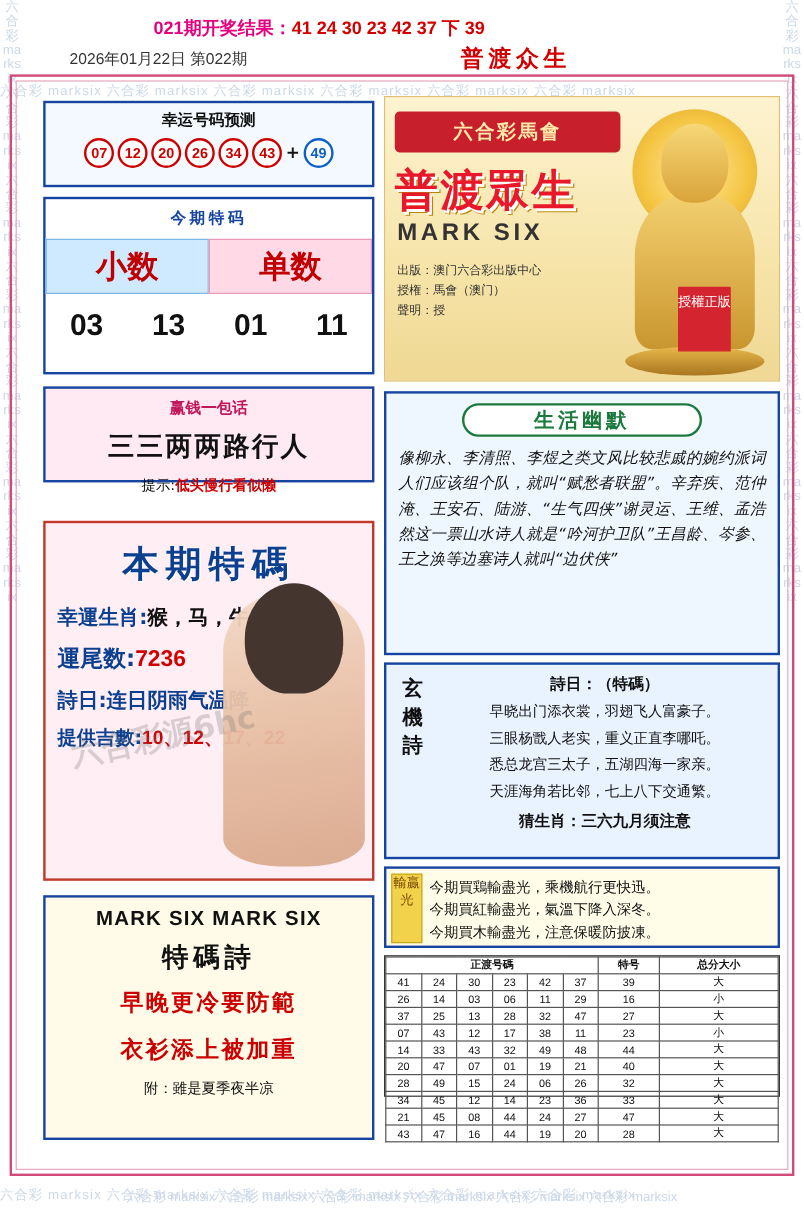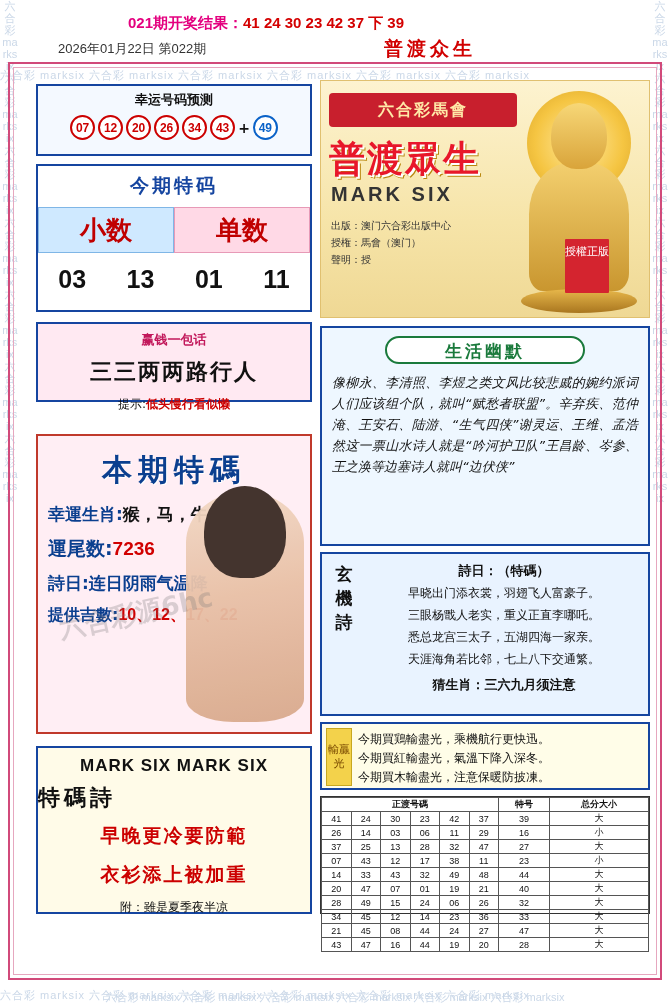--- a/index.html
+++ b/index.html
@@ -77,21 +77,21 @@
   }
   .plus{ font-size:14px; font-weight:bold; color:#111; }
   .ball.sp{ border-color:#0a62c8; color:#0a62c8; }
 
   
   .tema{
     position:absolute; left:36px; top:164px; width:276px; height:148px;
     border:2px solid #1545a0; background:#fff;
   }
   .tema .hd{
-    text-align:center; font-size:19px; font-weight:bold; color:#1545a0;
+    text-align:center; font-size:13px; font-weight:bold; color:#1545a0;
     letter-spacing:3px; margin-top:7px;
   }
   .tema .two{
     display:flex; margin-top:8px; height:46px;
   }
   .tema .two > div{
     flex:1; display:flex; align-items:center; justify-content:center;
     font-size:26px; font-weight:bold;
   }
   .tema .c1{ background:#cfe9ff; color:#c00000; border:1px solid #7fb6e6;}
@@ -141,29 +141,29 @@
     background:#3a2b24; border-radius:50% 50% 44% 44%;
   }
   .wm-diag{
     position:absolute; left:20px; top:160px;
     font-size:26px; color:rgba(120,120,120,0.28); font-weight:bold;
     transform:rotate(-12deg);
   }
 
   
   .poembox{
-    position:absolute; left:36px; top:746px; width:276px; height:168px;
+    position:absolute; left:36px; top:746px; width:276px; height:204px;
     border:2px solid #1545a0; background:#fffbe8;
   }
   .poembox .m6{
     text-align:center; font-size:17px; font-weight:bold; color:#111;
     margin-top:8px; font-family:"Liberation Sans", sans-serif; letter-spacing:1px;
   }
   .poembox .h{
-    font-size:22px; font-weight:bold; color:#111; margin-top:7px; letter-spacing:4px;
+    text-align:center; font-size:22px; font-weight:bold; color:#111; margin-top:7px; letter-spacing:4px;
   }
   .poembox .p1{ text-align:center; font-size:19px; font-weight:bold; color:#c00; margin-top:10px; letter-spacing:2px;}
   .poembox .p2{ text-align:center; font-size:19px; font-weight:bold; color:#c00; margin-top:13px; letter-spacing:2px;}
   .poembox .p3{ text-align:center; font-size:12px; color:#111; margin-top:11px;}
 
   
   .banner{
     position:absolute; left:320px; top:80px; width:330px; height:238px;
     background:linear-gradient(180deg,#fdf3d0 0%, #f6e4a8 60%, #efd894 100%);
     border:1px solid #e0c070;
@@ -245,21 +245,21 @@
   .xuanji .guess{ margin-top:4px; font-size:13px; font-weight:bold;}
 
   
   .three{
     position:absolute; left:320px; top:722px; width:330px; height:68px;
     border:2px solid #1545a0; background:#fffde8;
   }
   .three .side{
     position:absolute; left:4px; top:4px; width:26px; height:58px;
     background:#f3d24b; border:1px solid #c8a81f;
-    font-size:11px; line-height:14px; text-align:center; color:#7a4a00; padding-top:14px;
+    font-size:11px; line-height:14px; text-align:center; color:#7a4a00; padding-top:0;
   }
   .three .rows{ position:absolute; left:36px; top:6px; right:4px; }
   .three .r{ font-size:12px; color:#111; line-height:19px; }
 
   
   .tablebox{
     position:absolute; left:320px; top:796px; width:330px; height:118px;
     border:1px solid #333; background:#fff;
   }
   table.res{ width:100%; border-collapse:collapse; font-size:9px;

